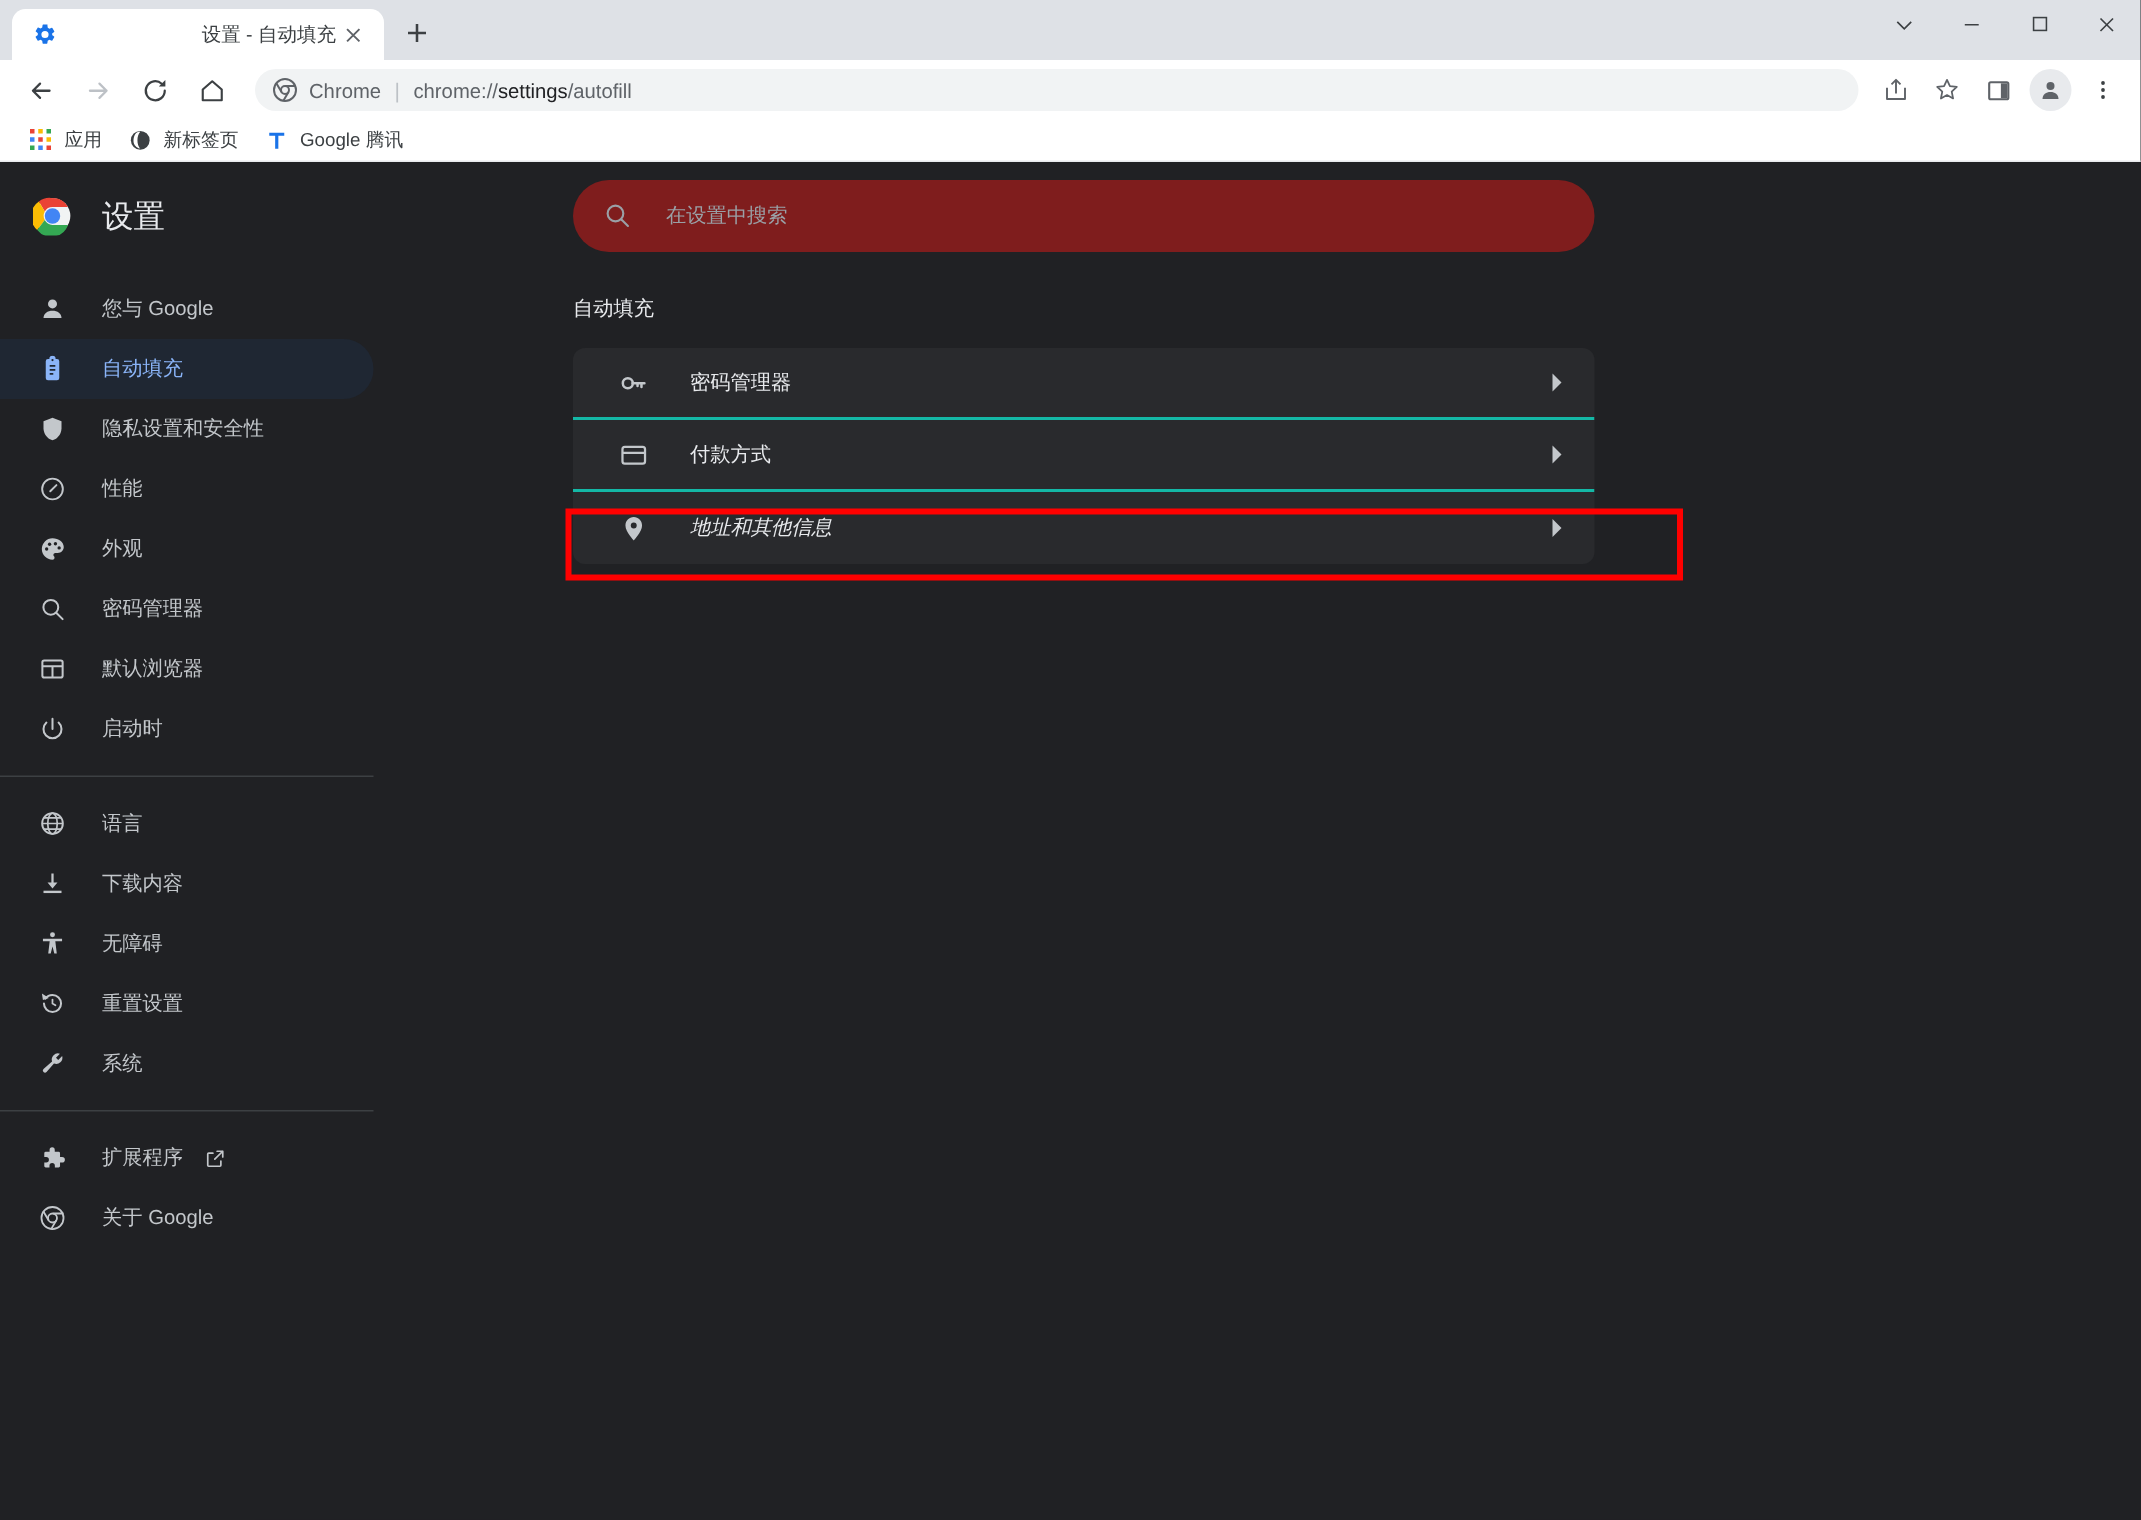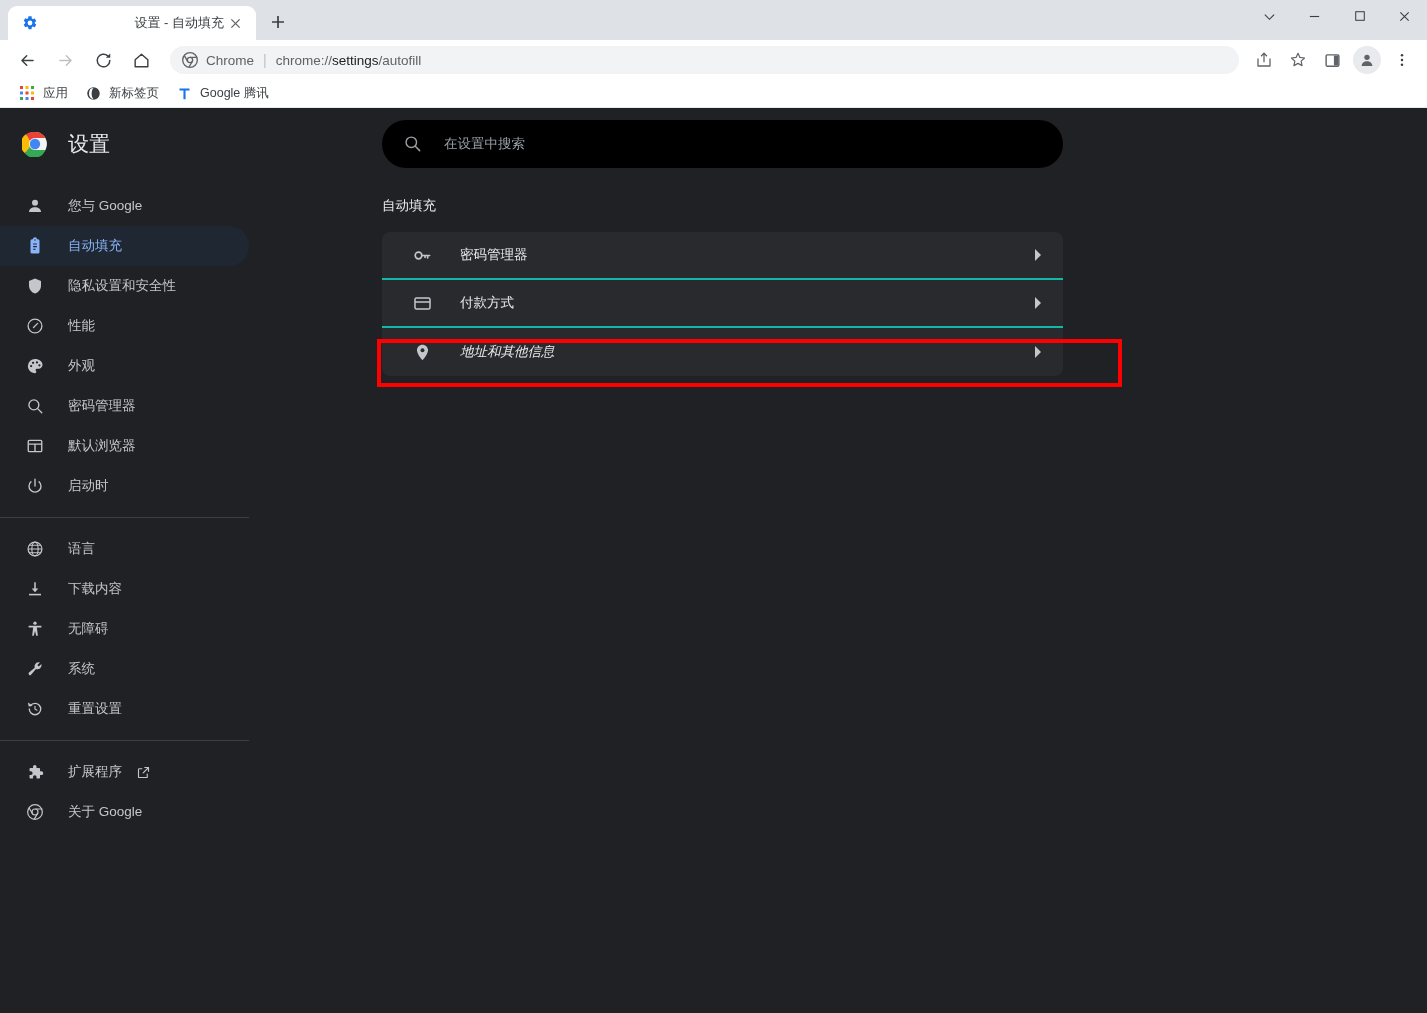--- a/index.html
+++ b/index.html
@@ -137,24 +137,23 @@
     height: 1px; background: #3c4043; margin: 11px 31px 11px 0;
   }
 
   
   .content {
     position: absolute; left: 280px; top: 0; right: 0; height: 905px;
   }
   .searchbar {
     position: absolute; left: 102px; top: 12px;
     width: 681px; height: 48px;
-    background: #000000; border-radius: 24px;
+    background: #7f1d1d; border-radius: 24px;
     display: flex; align-items: center;
     padding: 0 20px;
-    text-align: right;
   }
   .searchbar .s-icon { width: 20px; height: 20px; flex: 0 0 20px; margin-right: 22px; }
   .searchbar .s-ph { font-size: 13.5px; color: #9aa0a6; }
 
   .section-title {
     position: absolute; left: 102px; top: 196px;
     font-size: 13.5px; color: #e8eaed;
   }
 
   .card {
@@ -460,34 +459,34 @@
           <svg width="18" height="18" viewBox="0 0 24 24">
               <circle cx="12" cy="4.2" r="2.2" fill="#c3c7cb"></circle>
               <path fill="#c3c7cb" d="M3.5 7.8h17v2.1h-6l1.3 11h-2.2L12 14.6l-1.6 6.3H8.2l1.3-11h-6z"></path>
             </svg>
         </span>
         <span class="ni-label">无障碍</span>
       </div>
       <div class="nav-item">
         <span class="ni-icon">
           <svg width="18" height="18" viewBox="0 0 24 24">
-              <path fill="#c3c7cb" d="M20.6 5.3l-3.5 3.5-2-2 3.5-3.5a5.5 5.5 0 00-7 6.9L4 16.8a1.9 1.9 0 002.7 2.7l6.6-7.6a5.5 5.5 0 007.3-6.6z"></path>
-            </svg>
-        </span>
-        <span class="ni-label">系统</span>
-      </div>
-      <div class="nav-item">
-        <span class="ni-icon">
-          <svg width="18" height="18" viewBox="0 0 24 24">
               <path fill="none" stroke="#c3c7cb" stroke-width="1.8" stroke-linecap="round" d="M4.4 12a7.6 7.6 0 107.6-7.6c-2.6 0-4.9 1.3-6.3 3.3"></path>
               <path fill="#c3c7cb" d="M2.6 3.2l.9 5.6 5.3-1.6z"></path>
               <path stroke="#c3c7cb" stroke-width="1.6" stroke-linecap="round" d="M12 8.5V12l2.6 1.6"></path>
             </svg>
         </span>
         <span class="ni-label">重置设置</span>
+      </div>
+      <div class="nav-item">
+        <span class="ni-icon">
+          <svg width="18" height="18" viewBox="0 0 24 24">
+              <path fill="#c3c7cb" d="M20.6 5.3l-3.5 3.5-2-2 3.5-3.5a5.5 5.5 0 00-7 6.9L4 16.8a1.9 1.9 0 002.7 2.7l6.6-7.6a5.5 5.5 0 007.3-6.6z"></path>
+            </svg>
+        </span>
+        <span class="ni-label">系统</span>
       </div>
     </div>
 
     <div class="nav-divider"></div>
 
     <div class="nav-list">
       <div class="nav-item external">
         <span class="ni-icon">
           <svg width="18" height="18" viewBox="0 0 24 24">
               <path fill="#c3c7cb" d="M20.5 11h-1.8V7.8a1.3 1.3 0 00-1.3-1.3H14V4.8a2.3 2.3 0 10-4.6 0v1.7H6a1.3 1.3 0 00-1.3 1.3v3.3h1.7a2.4 2.4 0 010 4.8H4.7v3.3c0 .7.6 1.3 1.3 1.3h3.3v-1.7a2.4 2.4 0 014.8 0v1.7h3.3c.7 0 1.3-.6 1.3-1.3V16h1.8a2.5 2.5 0 000-5z"></path>

